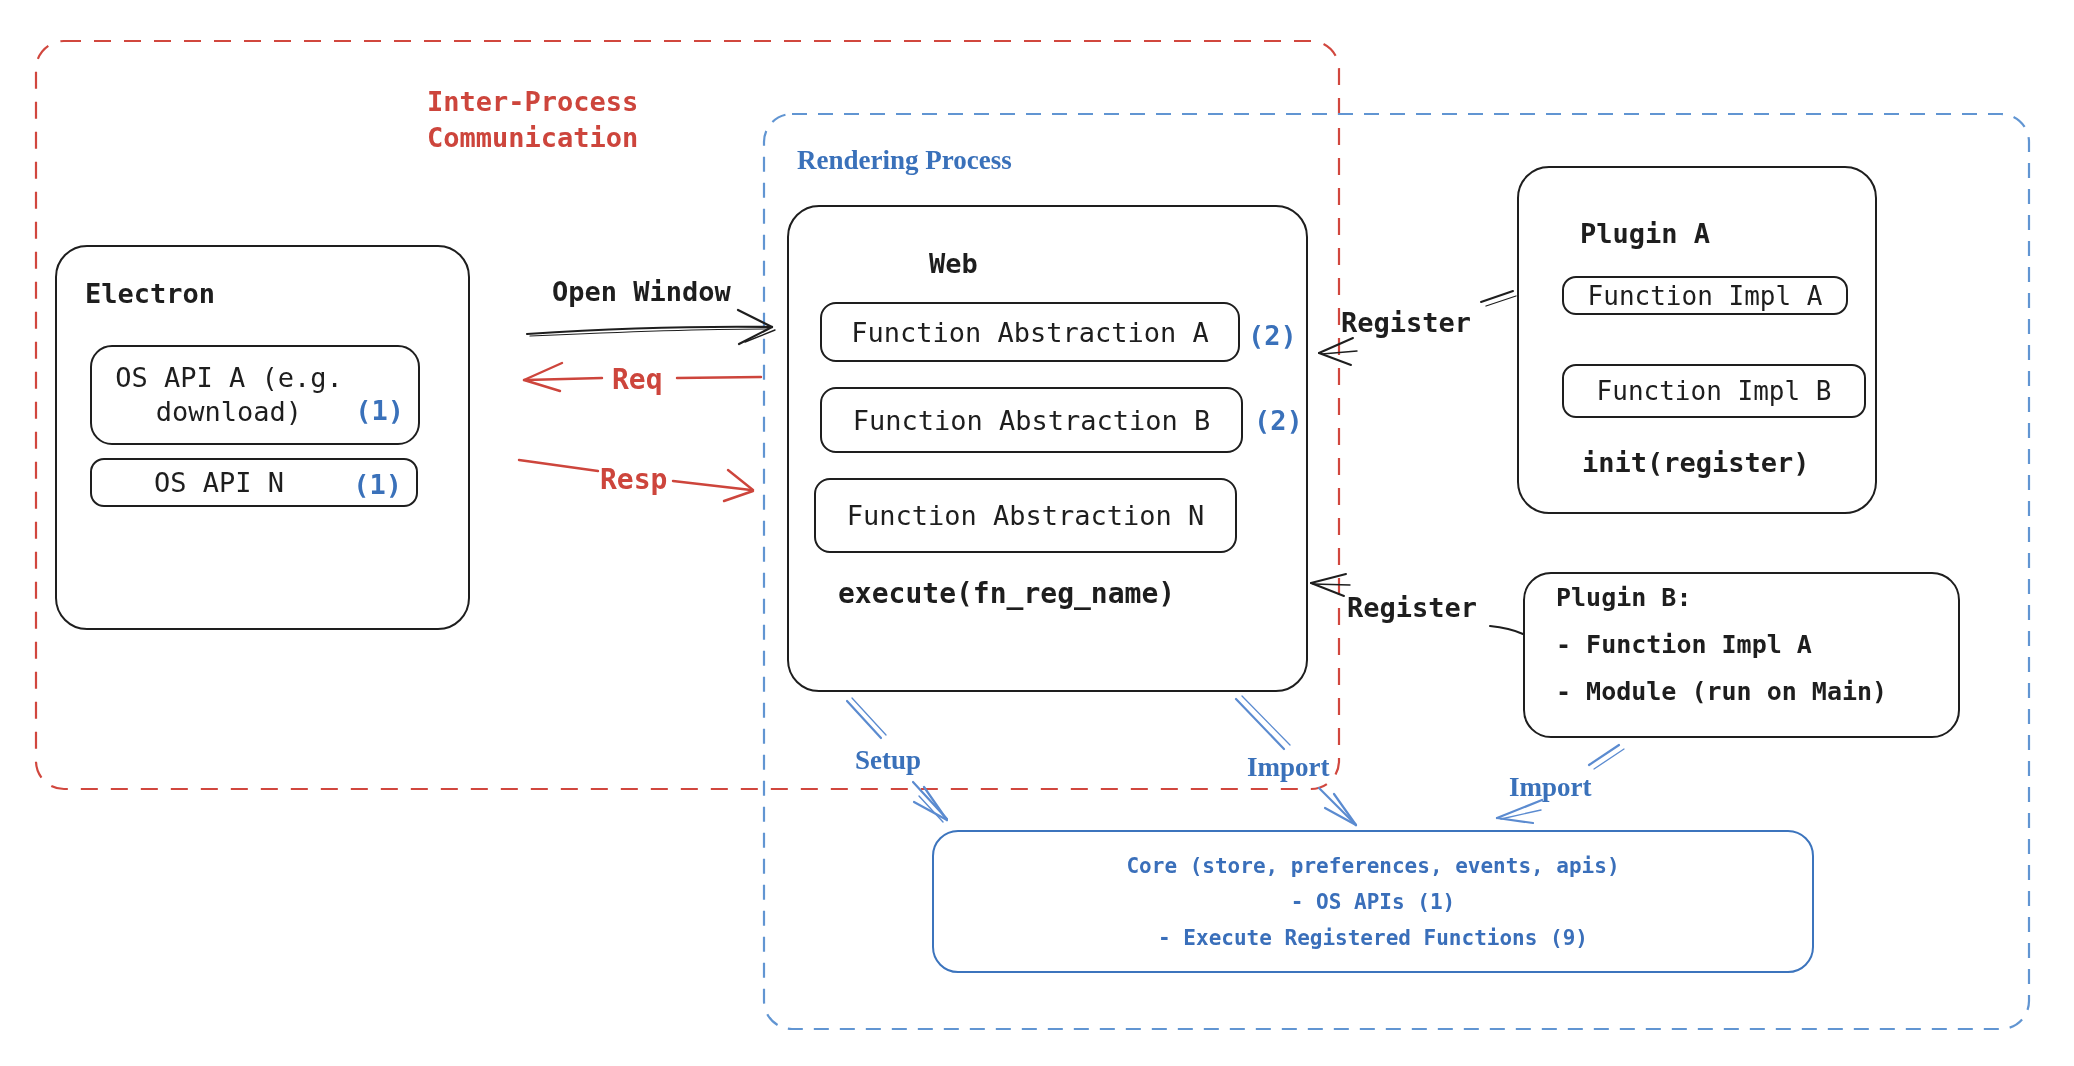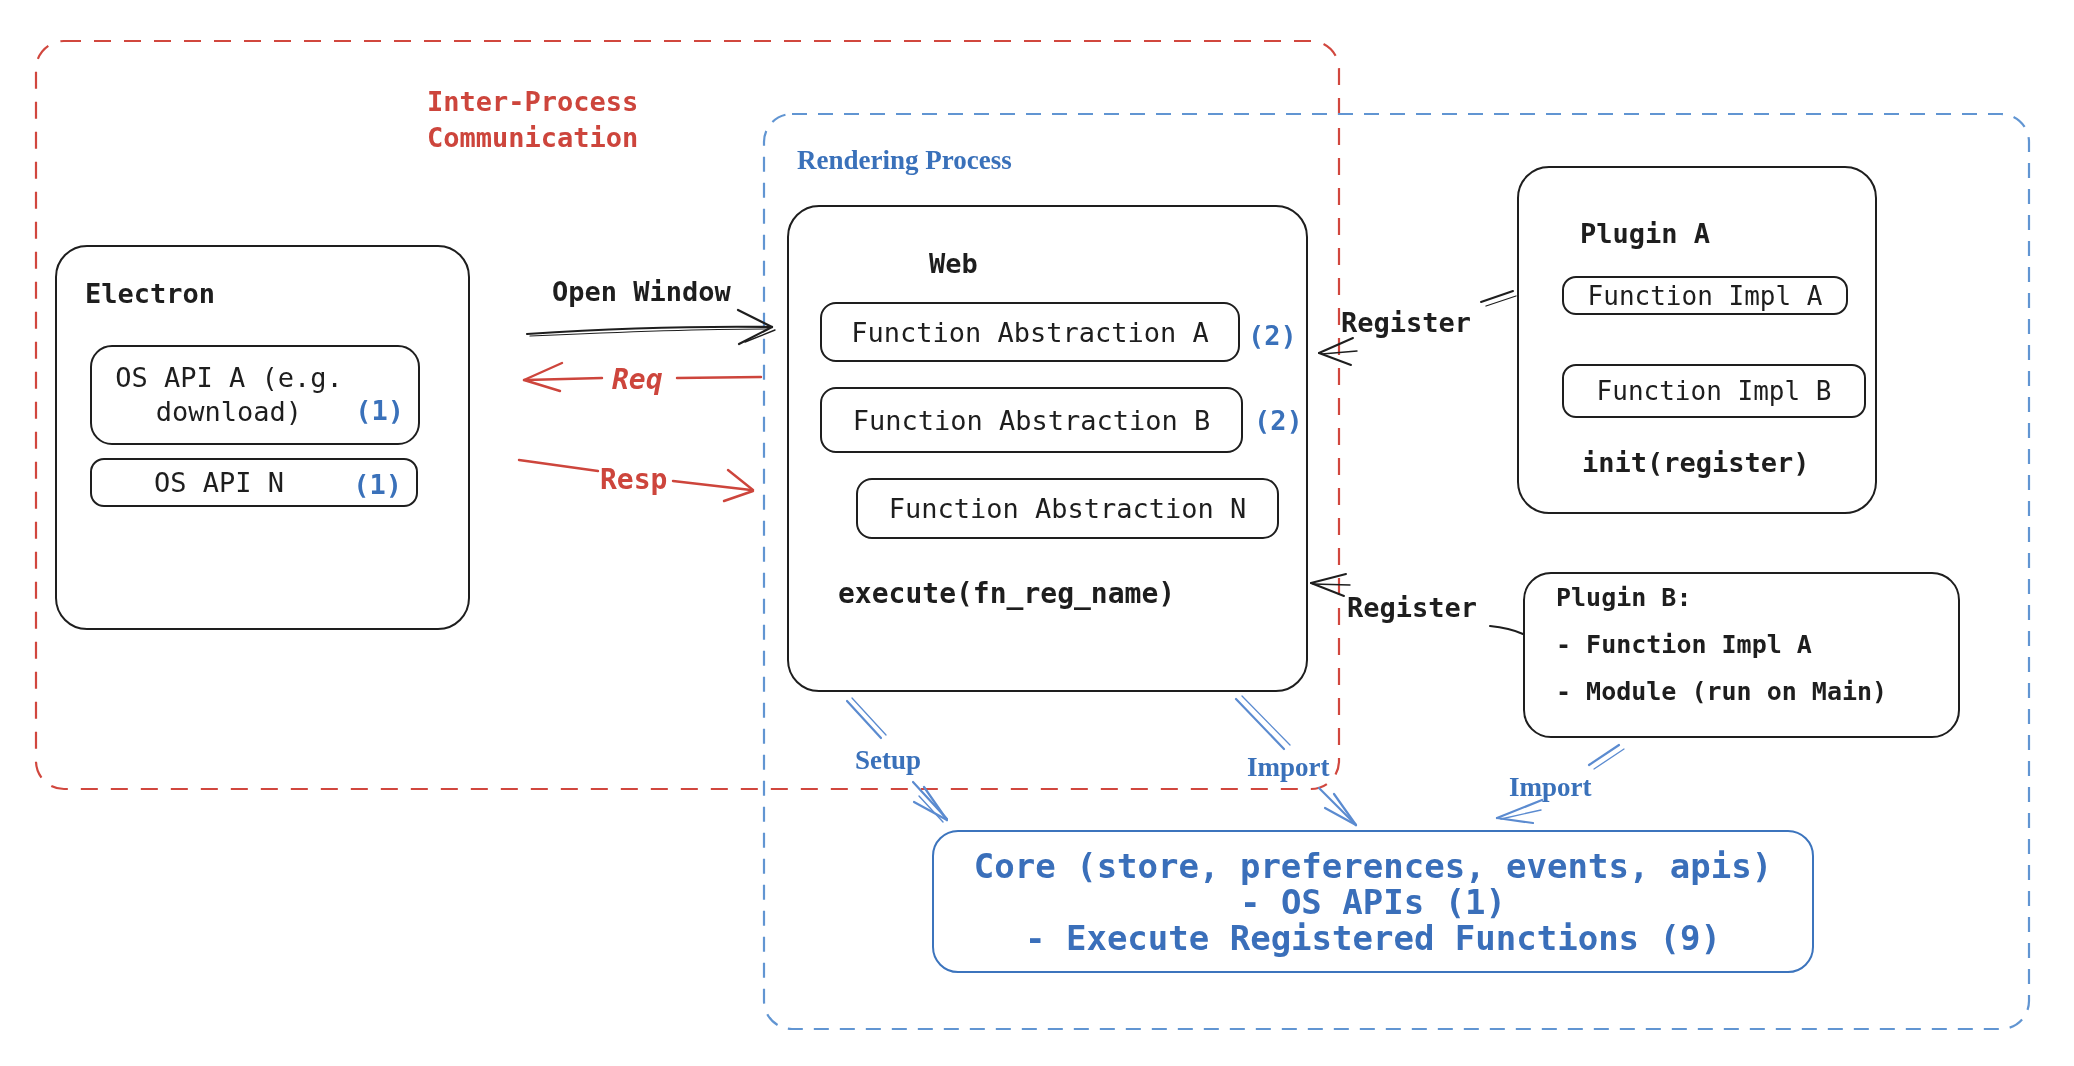--- a/index.html
+++ b/index.html
@@ -32,21 +32,21 @@
   .red-bold{color:#cd453c;font-weight:bold;}
   .blue-bold{color:#3a71ba;font-weight:bold;font-family:Liberation Serif, serif;}
   .blue-ref{color:#3a71ba;font-weight:bold;font-size:27px;position:absolute;}
   svg{position:absolute;left:0;top:0;pointer-events:none;}
   .core-box{
     position:absolute;
     border:2.2px solid #3c74bd;
     border-radius:26px;
     box-sizing:border-box;
     display:flex;flex-direction:column;align-items:center;justify-content:center;
-    color:#3a6fba;font-weight:bold;font-size:34px;line-height:36px;
+    color:#3a6fba;font-weight:bold;font-size:21px;line-height:36px;
   }
 </style>
 </head>
 <body>
 
 <div id="canvas">
 
   <svg width="2074" height="1066" viewBox="0 0 2074 1066">
 
     <rect x="36" y="41" width="1303" height="748" rx="28" fill="none" stroke="#d1473e" stroke-width="2.2" stroke-dasharray="17 13"></rect>
@@ -127,37 +127,37 @@
     <div style="text-align:center;line-height:34px;padding-right:52px;"><span>OS API A (e.g.</span><br><span>download)</span></div>
     <span class="blue-ref" style="right:14px;top:48px;">(1)</span>
   </div>
 
   <div class="innerbox" style="left:90px;top:458px;width:328px;height:49px;border-radius:14px;">
     <div style="padding-right:70px;">OS API N</div>
     <span class="blue-ref" style="right:14px;top:9px;">(1)</span>
   </div>
 
   <div class="abs lbl" style="left:552px;top:277px;">Open Window</div>
-  <div class="abs red-bold" style="left:612px;top:363px;font-size:28px;font-style:italic;">Req</div>
+  <div class="abs red-bold" style="left:612px;top:363px;font-size:28px;">Req</div>
   <div class="abs red-bold" style="left:600px;top:463px;font-size:28px;">Resp</div>
 
   <div class="box" style="left:787px;top:205px;width:521px;height:487px;"></div>
   <div class="abs lbl" style="left:929px;top:249px;">Web</div>
 
   <div class="innerbox" style="left:820px;top:302px;width:420px;height:60px;">
     <div>Function Abstraction A</div>
   </div>
   <span class="blue-ref abs" style="left:1248px;top:320px;">(2)</span>
 
   <div class="innerbox" style="left:820px;top:387px;width:423px;height:66px;">
     <div>Function Abstraction B</div>
   </div>
   <span class="blue-ref abs" style="left:1254px;top:405px;">(2)</span>
 
-  <div class="innerbox" style="left:856px;top:478px;width:423px;height:61px;">
+  <div class="innerbox" style="left:814px;top:478px;width:423px;height:75px;">
     <div>Function Abstraction N</div>
   </div>
 
   <div class="abs" style="left:838px;top:577px;font-size:28px;">execute(fn_reg_name)</div>
 
   <div class="abs lbl" style="left:1341px;top:308px;">Register</div>
   <div class="abs lbl" style="left:1347px;top:593px;">Register</div>
 
   <div class="box" style="left:1517px;top:166px;width:360px;height:348px;"></div>
   <div class="abs lbl" style="left:1580px;top:219px;">Plugin A</div>

